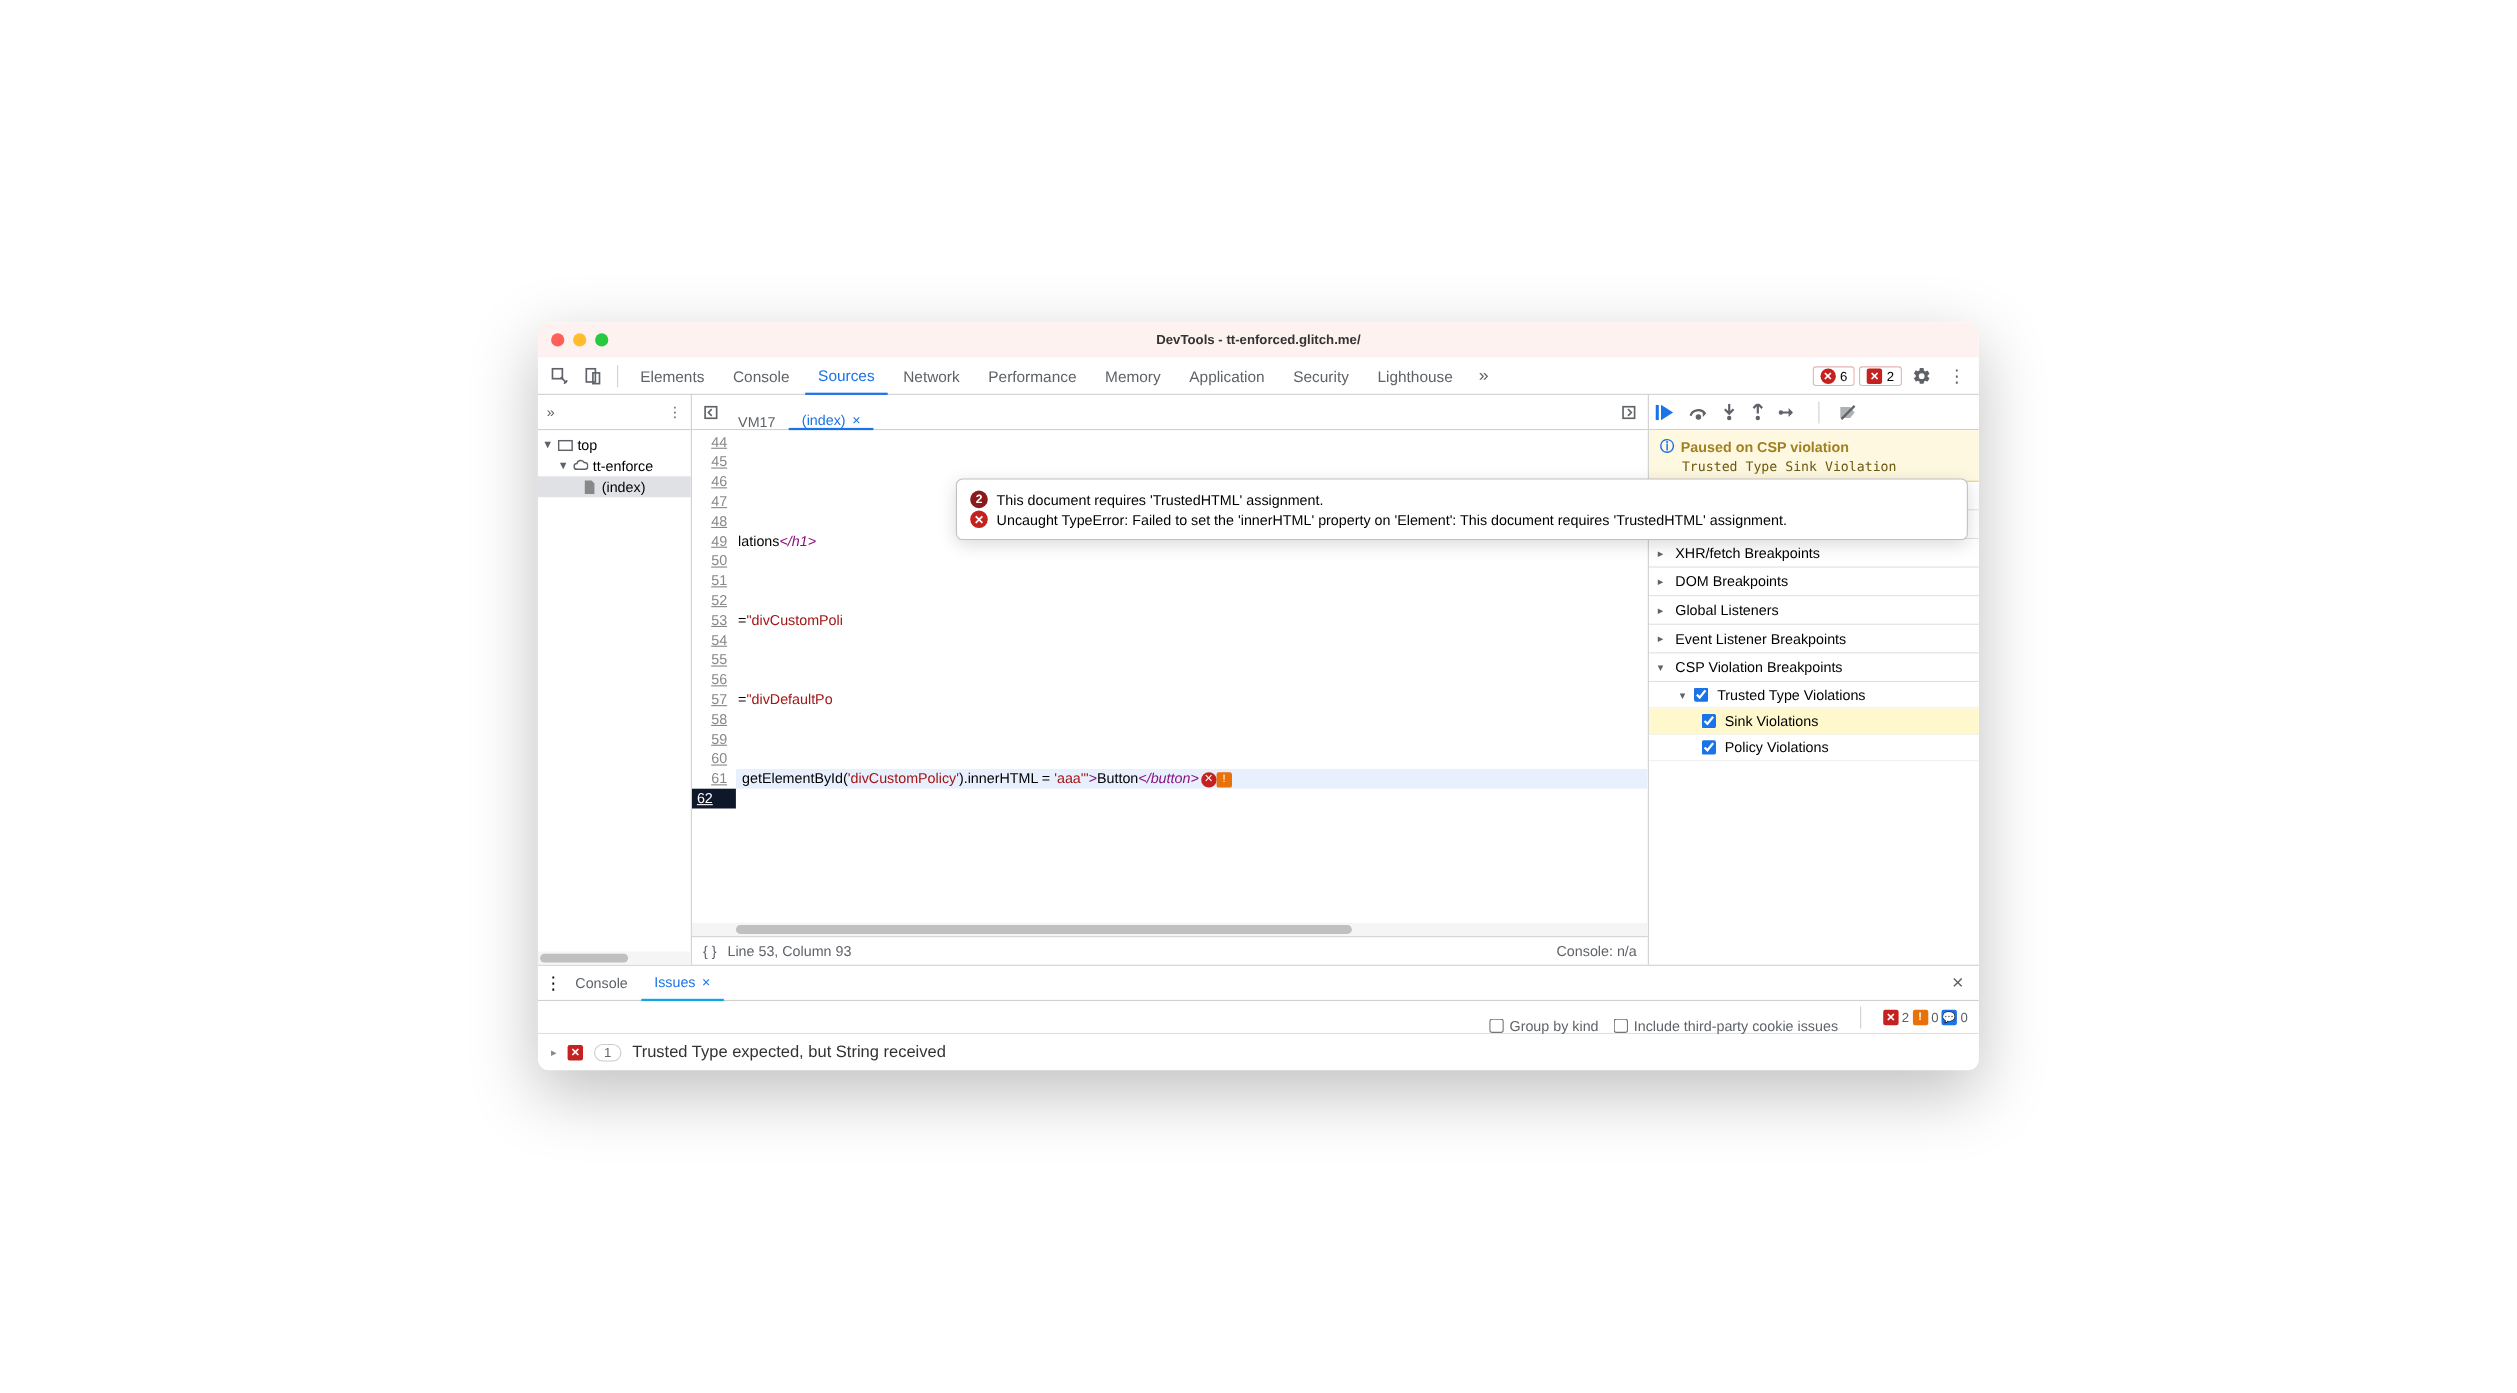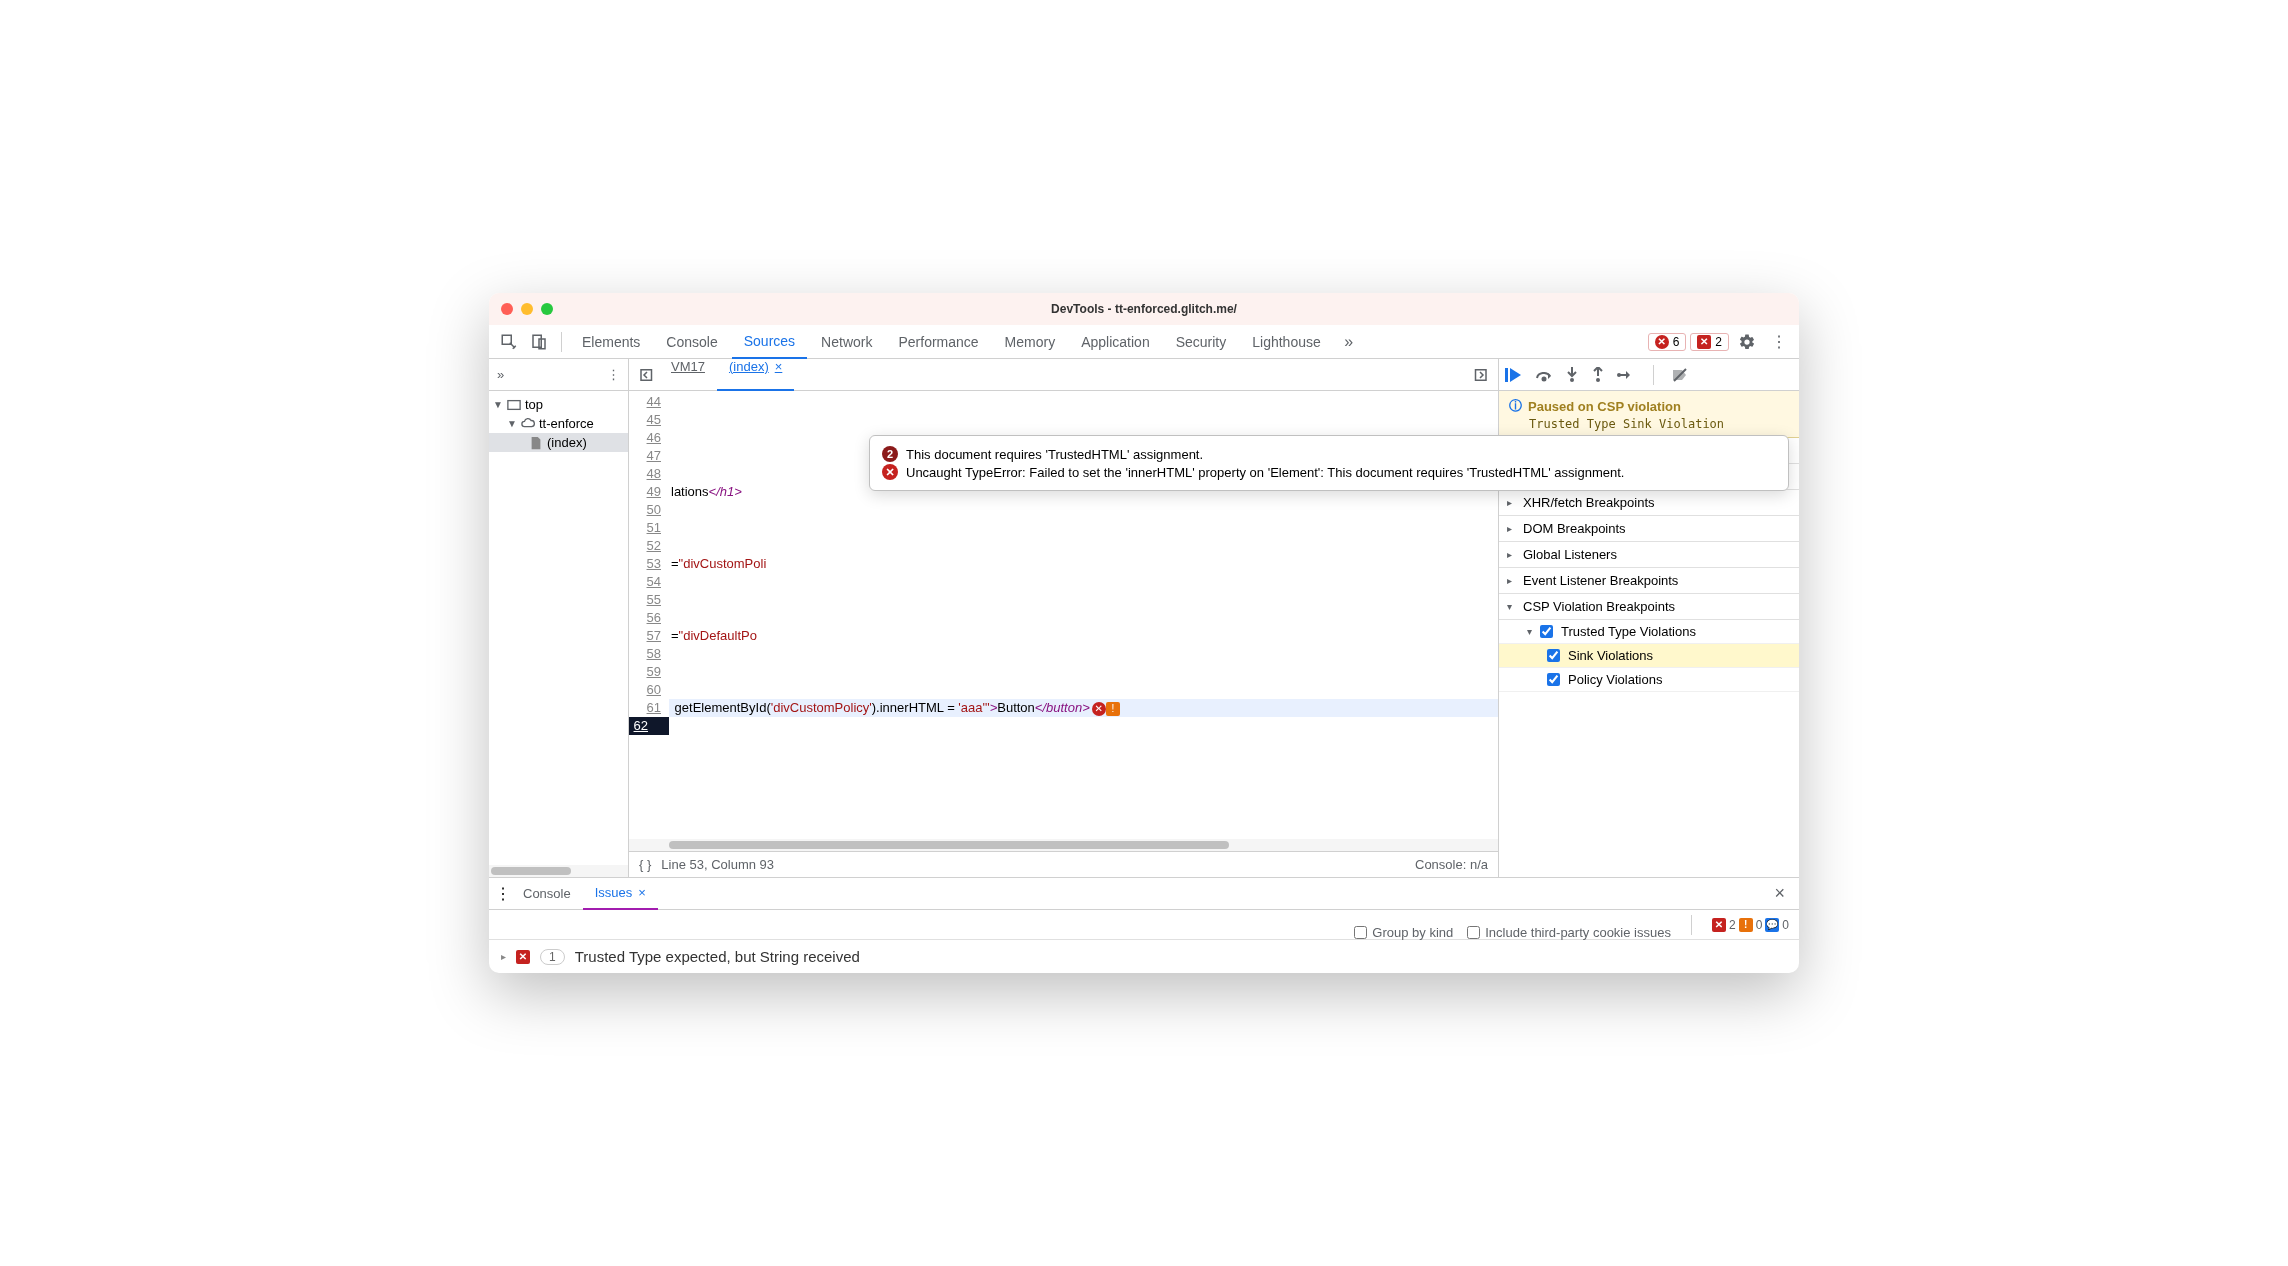--- a/index.html
+++ b/index.html
@@ -24,21 +24,21 @@
 .content { flex: 1; display: flex; min-height: 0; }
 .left-pane { width: 140px; border-right: 1px solid #d0d0d0; display: flex; flex-direction: column; }
 .left-toolbar { height: 32px; border-bottom: 1px solid #d0d0d0; display: flex; align-items: center; justify-content: space-between; padding: 0 8px; font-size: 13px; color: #5f6368; }
 .tree { padding: 4px 0; font-size: 13px; }
 .tree-row { display: flex; align-items: center; padding: 2px 4px; gap: 4px; cursor: pointer; }
 .tree-row.selected { background: #dfe1e5; }
 .tri { font-size: 10px; color: #5f6368; }
 .file-icon { width: 14px; height: 14px; fill: #5f6368; }
 .code-pane { flex: 1; display: flex; flex-direction: column; border-right: 1px solid #d0d0d0; min-width: 0; position: relative; }
 .code-tabs { height: 32px; border-bottom: 1px solid #d0d0d0; display: flex; align-items: center; padding: 0 6px; gap: 0; }
-.code-tab { padding: 0 12px; height: 32px; display: flex; align-items: flex-start; font-size: 13px; color: #5f6368; cursor: pointer; gap: 6px; text-decoration: underline; }
+.code-tab { padding: 0 12px; height: 32px; display: flex; align-items: flex-end; font-size: 13px; color: #5f6368; cursor: pointer; gap: 6px; }
 .code-tab.active { color: #1a73e8; border-bottom: 2px solid #1a73e8; }
 .code-tabs .nav { width: 24px; height: 24px; display: flex; align-items: center; justify-content: center; color: #5f6368; }
 .code-tabs .nav.right { margin-left: auto; }
 .code-body { flex: 1; display: flex; overflow: hidden; font-family: Menlo, Monaco, monospace; font-size: 13px; position: relative; min-height: 0; }
 .gutter { width: 40px; background: #fff; text-align: right; padding-right: 8px; color: #888; line-height: 18px; padding-top: 2px; }
 .gutter .ln { height: 18px; text-decoration: underline; }
 .gutter .ln.active { background: #0f172a; color: #fff; padding-right: 21px; margin-right: -8px; }
 .code-text { flex: 1; padding-top: 2px; line-height: 18px; white-space: pre; overflow: hidden; }
 .code-line { height: 18px; padding-left: 2px; }
 .code-line.hl { background: #e8f0fe; }
@@ -58,21 +58,21 @@
 .paused-banner .sub { padding-left: 20px; color: #6b5a10; font-family: Menlo, monospace; font-size: 12px; margin-top: 2px; }
 .section-row { border-bottom: 1px solid #e0e0e0; padding: 5px 8px; font-size: 13px; display: flex; align-items: center; gap: 6px; cursor: pointer; }
 .section-row .tri { width: 10px; }
 .sub-item { padding: 4px 8px 4px 28px; font-size: 13px; display: flex; align-items: center; gap: 8px; border-bottom: 1px solid #f0f0f0; }
 .sub-item.hl { background: #fff8cc; }
 .sub-item input[type=checkbox] { accent-color: #1a73e8; }
 .sub-item2 { padding-left: 48px; }
 .drawer { border-top: 1px solid #d0d0d0; display: flex; flex-direction: column; flex-shrink: 0; }
 .drawer-tabs { height: 32px; display: flex; align-items: center; padding: 0 6px; border-bottom: 1px solid #d0d0d0; }
 .drawer-tab { padding: 0 12px; height: 32px; display: flex; align-items: center; font-size: 13px; color: #5f6368; gap: 6px; cursor: pointer; }
-.drawer-tab.active { color: #1a73e8; border-bottom: 2px solid #a21caf; }
+.drawer-tab.active { color: #1a73e8; border-bottom: 2px solid #0ea5e9; }
 .drawer-close { margin-left: auto; color: #5f6368; font-size: 18px; cursor: pointer; padding: 0 8px; }
 .drawer-filter { height: 30px; border-bottom: 1px solid #e0e0e0; display: flex; align-items: center; justify-content: flex-end; padding: 0 10px; gap: 14px; font-size: 13px; color: #5f6368; }
 .drawer-filter label { display: flex; align-items: center; gap: 5px; margin-top: 16px; }
 .stats { display: flex; gap: 3px; align-items: center; }
 .mini-badge { display: inline-flex; align-items: center; gap: 3px; font-size: 12px; }
 .mini-badge .sq { width: 14px; height: 14px; color: #fff; font-size: 10px; display: flex; align-items: center; justify-content: center; font-weight: bold; border-radius: 2px; }
 .mini-badge.red .sq { background: #c5221f; }
 .mini-badge.orange .sq { background: #e8710a; }
 .mini-badge.blue .sq { background: #1a73e8; }
 .issue-row { padding: 8px 12px; display: flex; align-items: center; gap: 10px; font-size: 15px; color: #333; }

